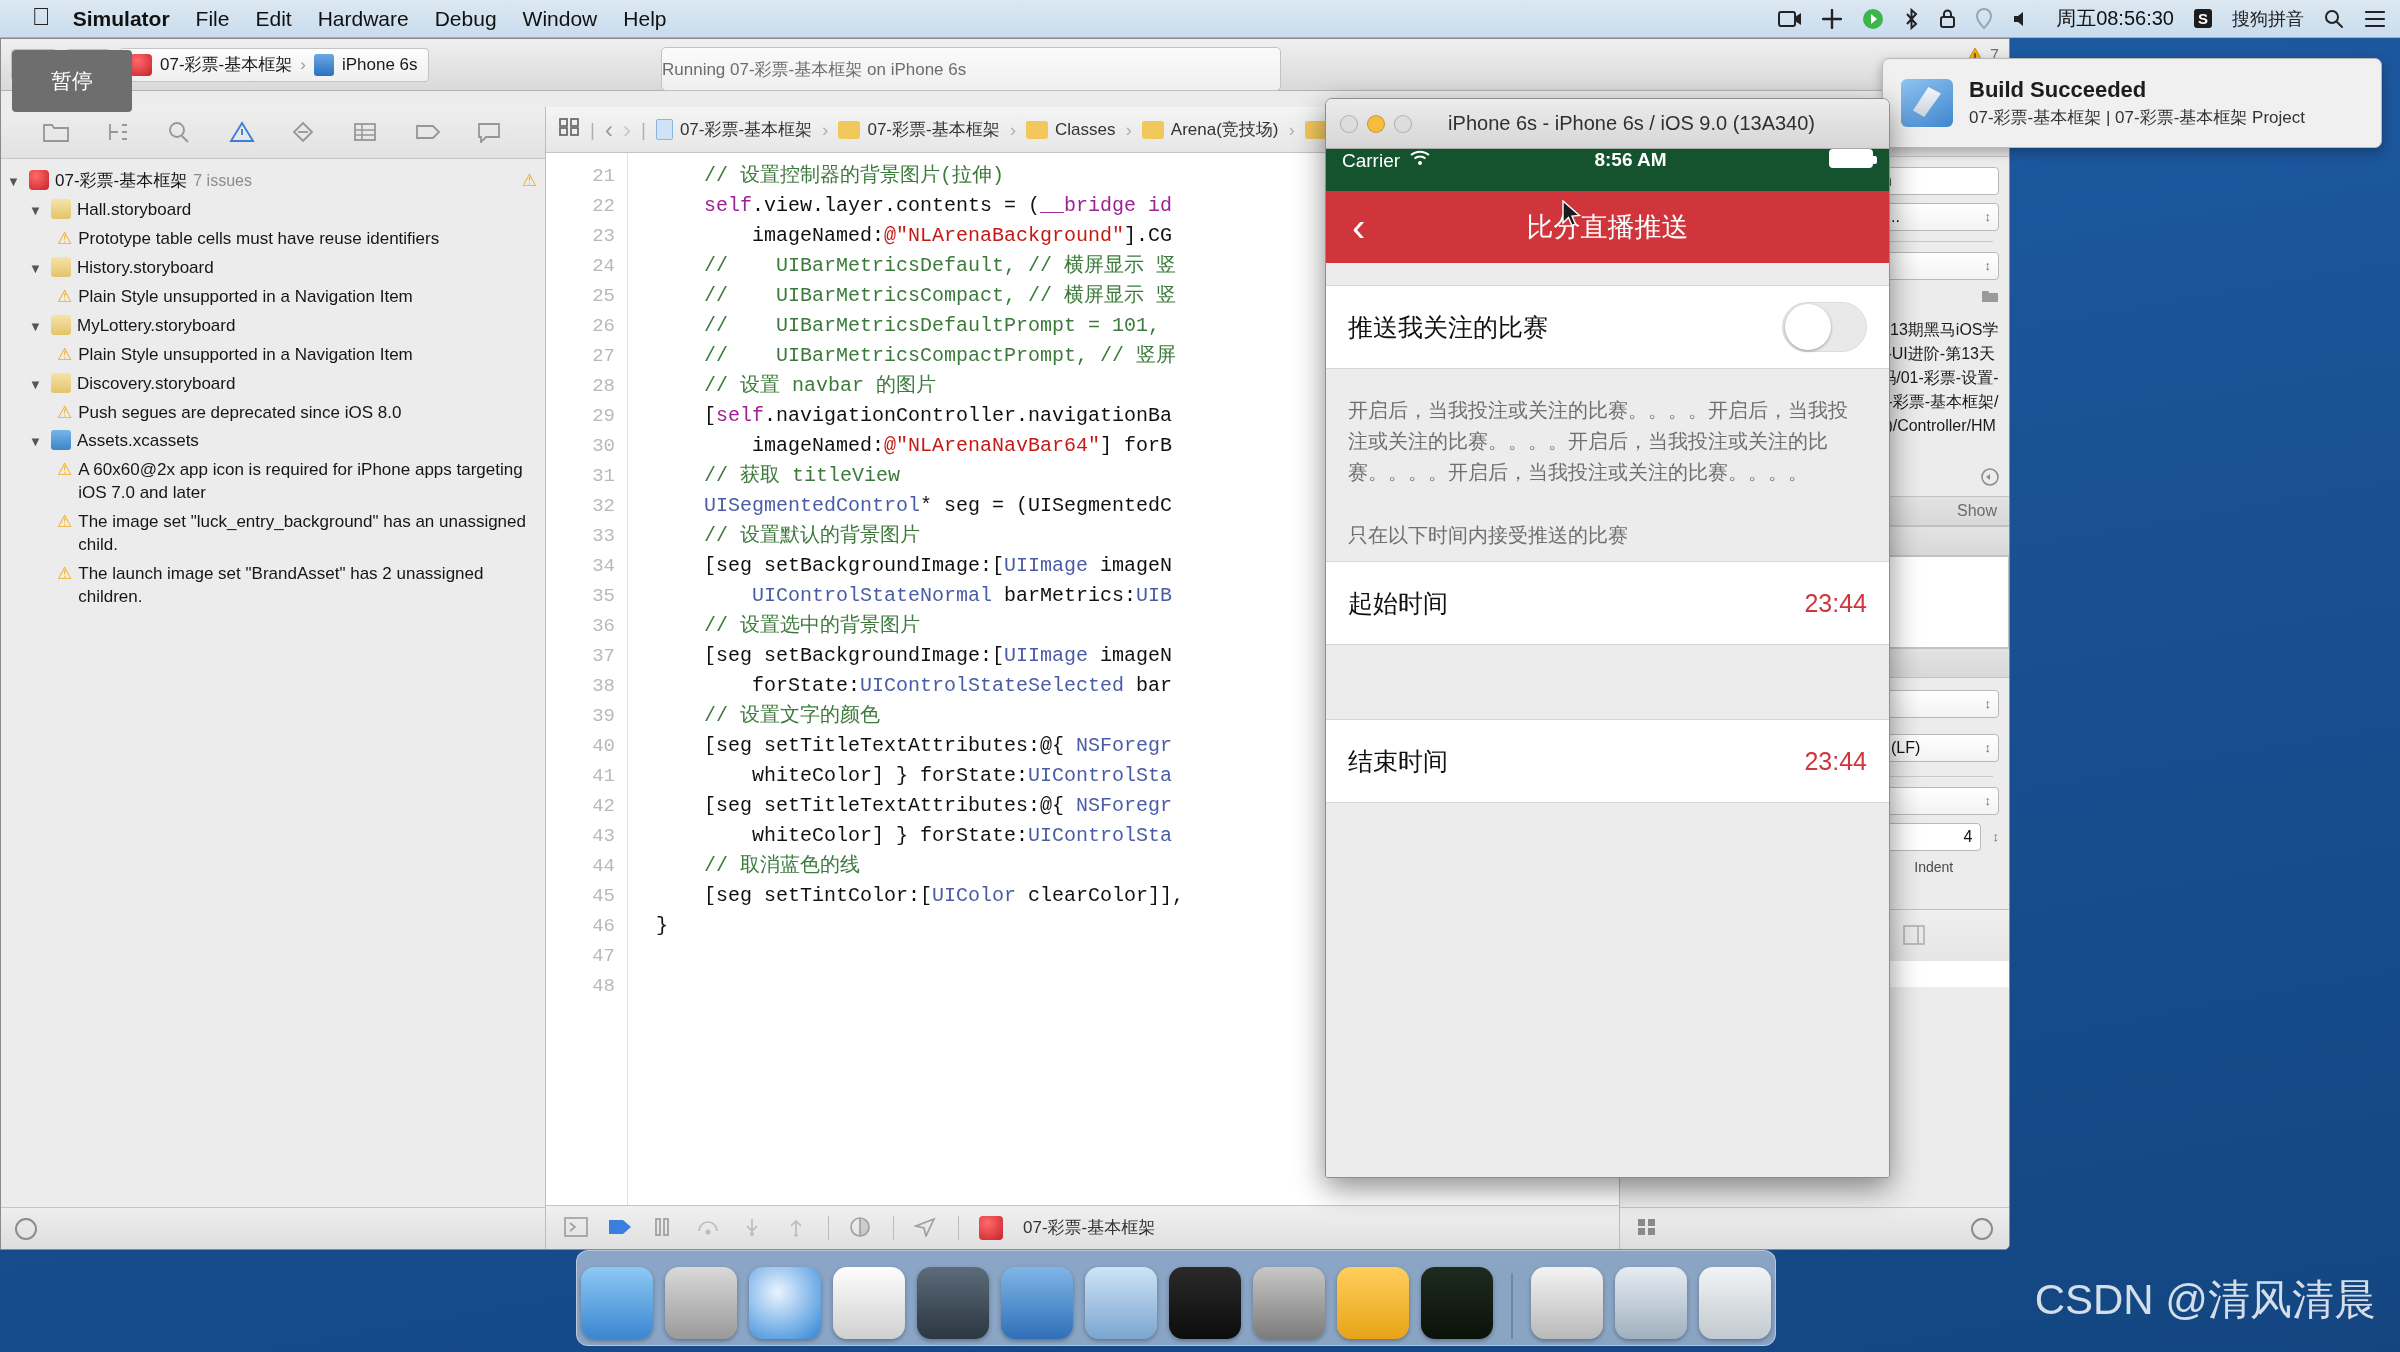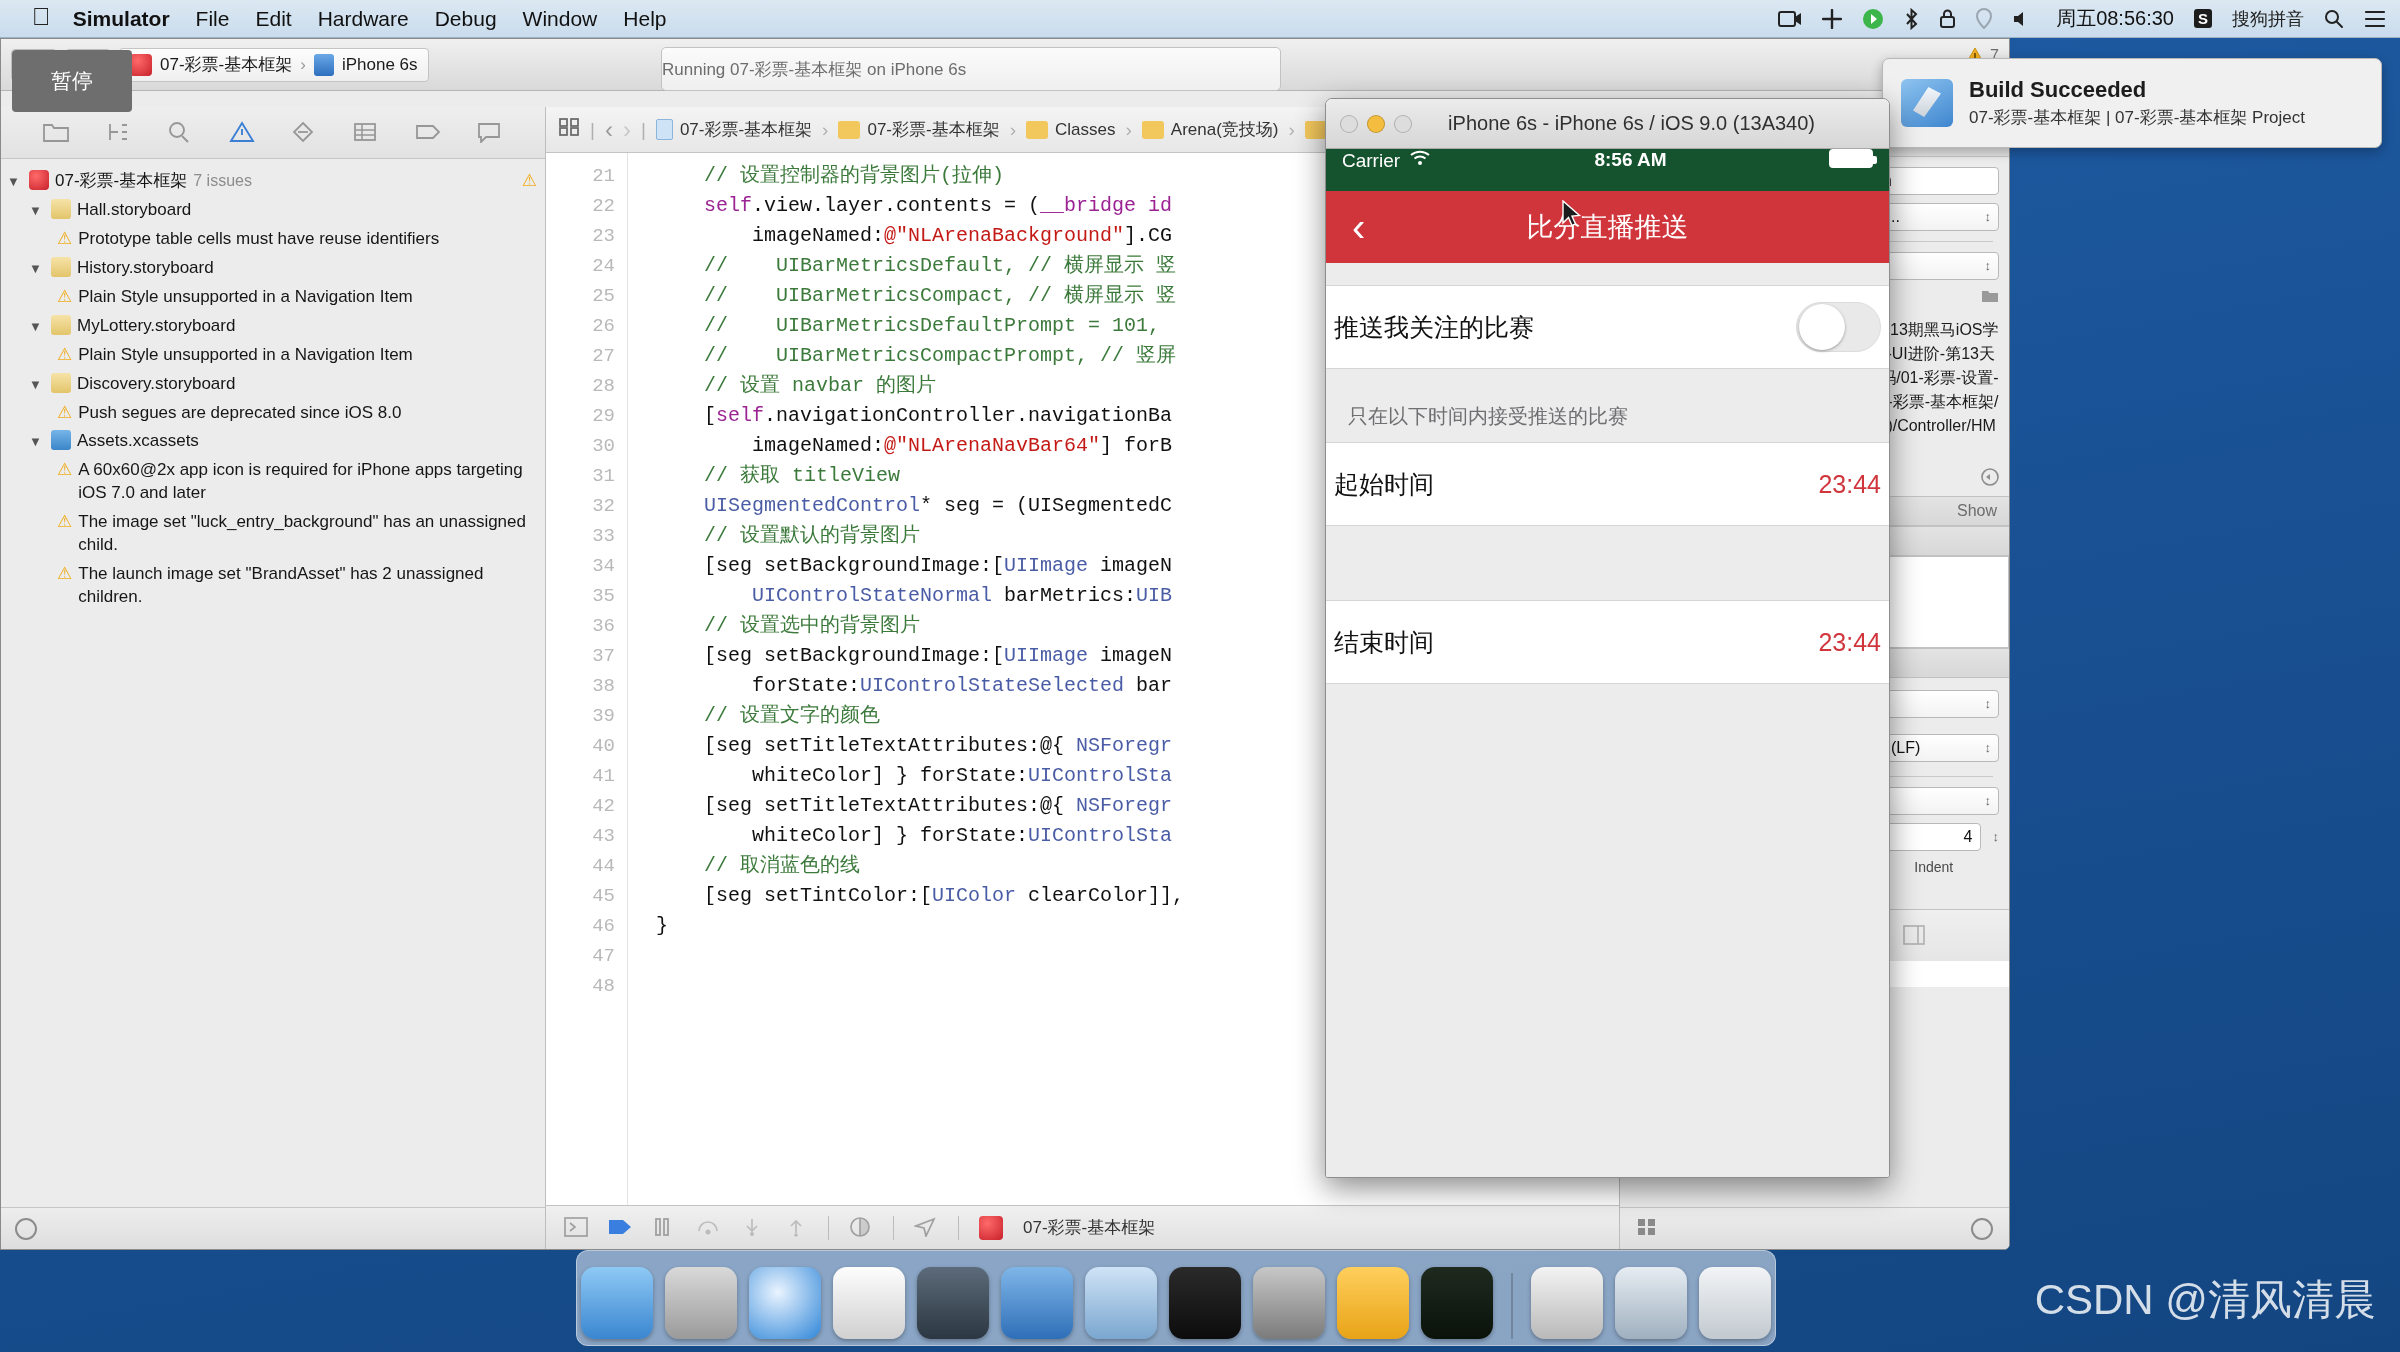--- a/index.html
+++ b/index.html
@@ -173,21 +173,21 @@
   .batt{width:44px;height:19px;border:2px solid #fff;border-radius:4px;position:relative;background:#fff;}
   .batt:after{content:"";position:absolute;right:-6px;top:5px;width:4px;height:8px;background:#fff;border-radius:0 2px 2px 0;}
   #ios-nav { height:72px; background:#d0353c; display:flex; align-items:center;
     color:#fff; position:relative; }
   #ios-nav .back { font-size:40px; margin-left:26px; line-height:1; font-weight:300;}
   #ios-nav .navtitle { position:absolute; left:0; right:0; text-align:center;
     font-size:27px; font-weight:500; pointer-events:none;}
   #ios-content { flex:1; background:#ececed; overflow:hidden; }
   .ios-gap { height:22px; }
   .ios-cell { background:#fff; border-top:1px solid #d6d6d6; border-bottom:1px solid #d6d6d6;
-    height:84px; display:flex; align-items:center; padding:0 8px; }
+    height:84px; display:flex; align-items:center; padding:0 22px; }
   .ios-cell .celllbl { font-size:25px; color:#111; flex:1; }
   .ios-cell .cellval { font-size:25px; color:#d0353c; }
   .switch { width:85px; height:50px; border-radius:25px; background:#e9e9e9;
     border:1px solid #dcdcdc; display:flex; align-items:center; padding:2px; }
   .switch .knob { width:46px;height:46px;border-radius:50%;background:#fff;
     box-shadow:0 1px 3px rgba(0,0,0,.35); }
   .ios-desc { padding:26px 22px 0 22px; font-size:20px; color:#6f6f72; line-height:1.55; }
   .ios-foot { padding:34px 22px 12px 22px; font-size:20px; color:#6f6f72; }
   #cursor { position:absolute; left:1562px; top:200px; width:0;height:0; z-index:80;}
   #cursor svg { display:block; }
@@ -726,20 +726,21 @@
   </div>
 
   <div id="ios-content">
     <div class="ios-gap"></div>
     <div class="ios-cell">
       <span class="celllbl">推送我关注的比赛</span>
       <span class="switch">
           <span class="knob"></span>
         </span>
     </div>
+    <div class="ios-desc">开启后，当我投注或关注的比赛。。。。开启后，当我投注或关注的比赛。。。。开启后，当我投注或关注的比赛。。。。开启后，当我投注或关注的比赛。。。。</div>
     <div class="ios-foot">只在以下时间内接受推送的比赛</div>
     <div class="ios-cell">
       <span class="celllbl">起始时间</span>
       <span class="cellval">23:44</span>
     </div>
     <div style="height:74px;"></div>
     <div class="ios-cell">
       <span class="celllbl">结束时间</span>
       <span class="cellval">23:44</span>
     </div>

